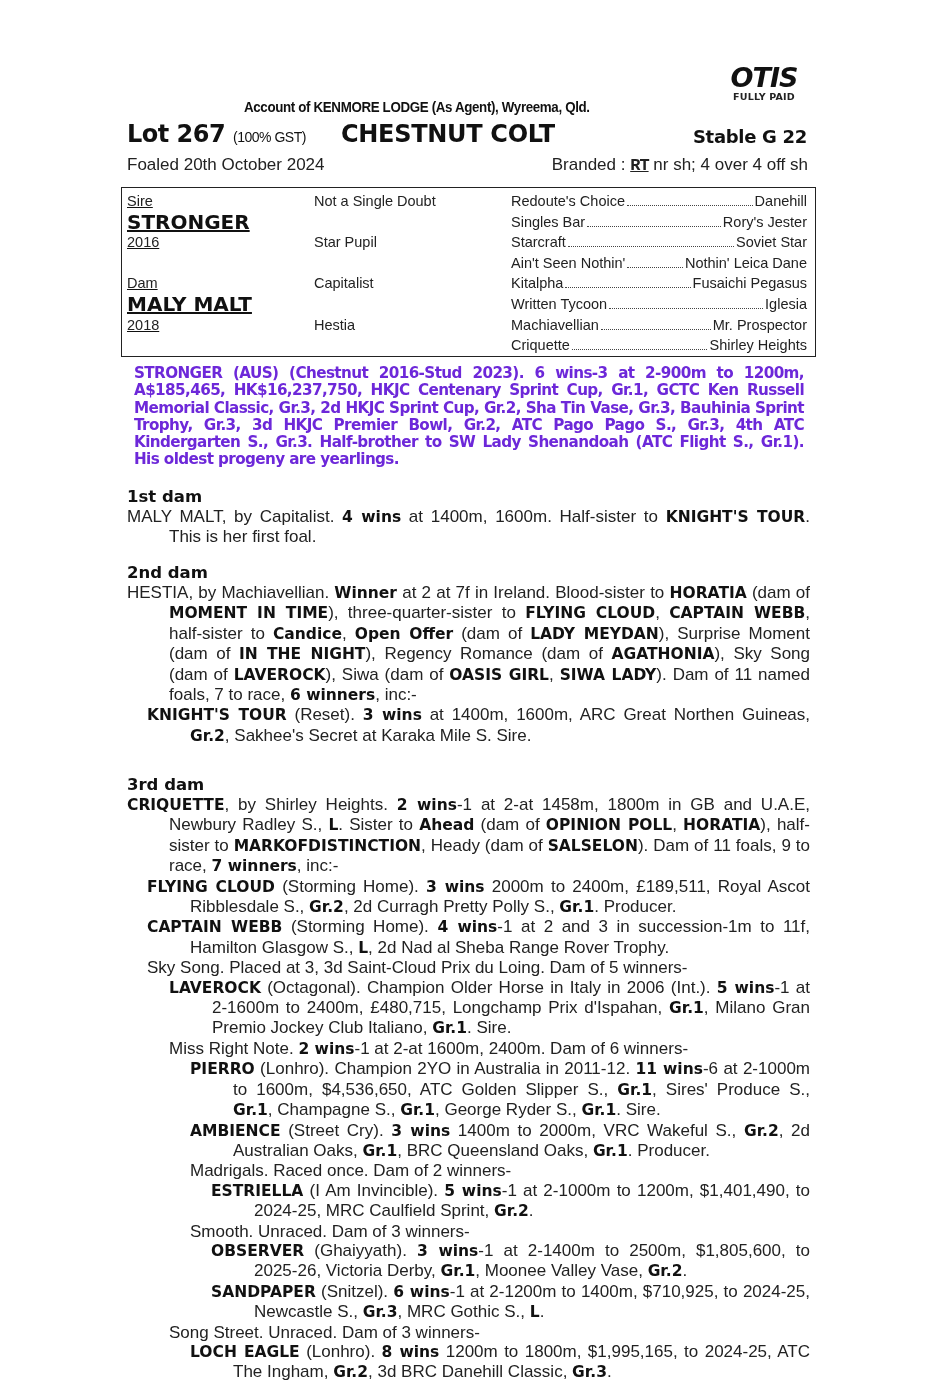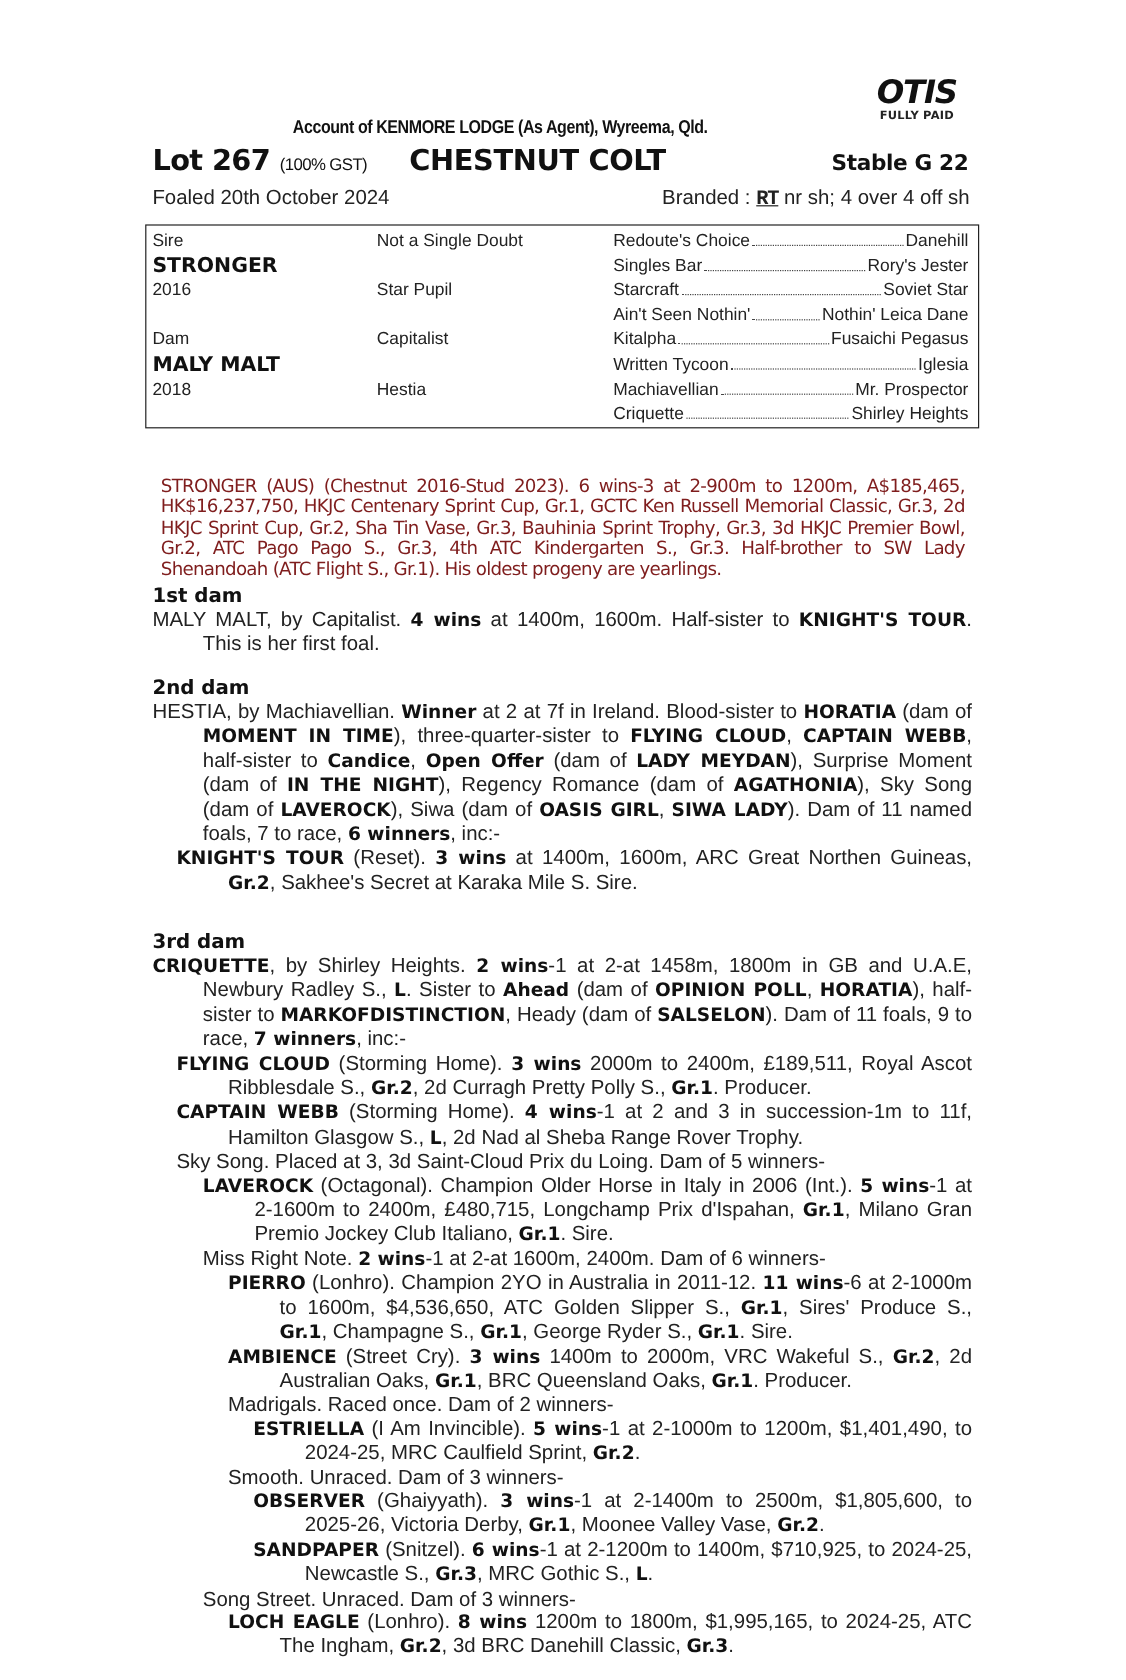--- a/index.html
+++ b/index.html
@@ -18,28 +18,28 @@
   .stable { position: absolute; right: 3px; top: 6px; font-weight: bold; font-size: 18px; font-family: "DejaVu Sans", sans-serif; letter-spacing: -0.3px; }
 
   .foaled-line { position: absolute; left: 127px; top: 155px; width: 681px; height: 22px; font-size: 17px; color: #222; }
   .foaled { position: absolute; left: 0; top: 0; }
   .branded { position: absolute; right: 0; top: 0; white-space: nowrap; }
   .brand-mark { font-family: Liberation Mono, monospace; font-weight: bold; font-size: 17px; text-decoration: underline; letter-spacing: -1px; }
 
   .pedigree { position: absolute; left: 121px; top: 187px; width: 695px; height: 170px; border: 1.5px solid #222; box-sizing: border-box; }
   .ped-col { position: absolute; top: 3px; }
   .ped-row { height: 20.6px; line-height: 20.6px; font-size: 14.5px; white-space: nowrap; color: #222; }
-  .ped-big { font-family: "DejaVu Sans", sans-serif; font-weight: bold; font-size: 17px; color: #111; }
-  .col1 { left: 5px; width: 190px; }
+  .ped-big { font-family: "DejaVu Sans", sans-serif; font-weight: bold; font-size: 20px; color: #111; }
+  .col1 { left: 5px; width: 190px; text-decoration: underline; }
   .col2 { left: 192px; width: 180px; }
   .col3 { left: 389px; width: 296px; }
   .anc { display: flex; align-items: baseline; }
   .anc .dots { flex: 1; border-bottom: 1.5px dotted #444; margin: 0 2px 4px 2px; height: 1px; }
 
-  .sire-para { position: absolute; left: 134px; top: 365px; width: 670px; font-family: "DejaVu Sans", sans-serif; font-weight: normal; font-size: 15.2px; line-height: 17.3px; text-align: justify; letter-spacing: -0.6px; color: #7f1d1d; margin-top: 32px; }
+  .sire-para { position: absolute; left: 134px; top: 365px; width: 670px; font-family: "DejaVu Sans", sans-serif; font-weight: bold; font-size: 15.2px; line-height: 17.3px; text-align: justify; letter-spacing: -0.6px; color: #6d28d9; }
 
   .section { position: absolute; left: 127px; width: 683px; font-size: 17px; line-height: 19.4px; color: #222; }
   .sec-title { font-family: "DejaVu Sans", sans-serif; font-weight: bold; font-size: 16.5px; color: #111; line-height: 20px; }
   .entry { text-align: justify; }
   .entry b, .sire-para b { font-family: "DejaVu Sans", sans-serif; font-weight: bold; color: #111; font-size: 15.5px; }
   .lvl1 { padding-left: 63px; text-indent: -43px; }
   .lvl2 { padding-left: 85px; text-indent: -43px; }
   .lvl3 { padding-left: 106px; text-indent: -43px; }
   .lvl4 { padding-left: 127px; text-indent: -43px; }
   .lvl0n { padding-left: 42px; text-indent: -42px; }

